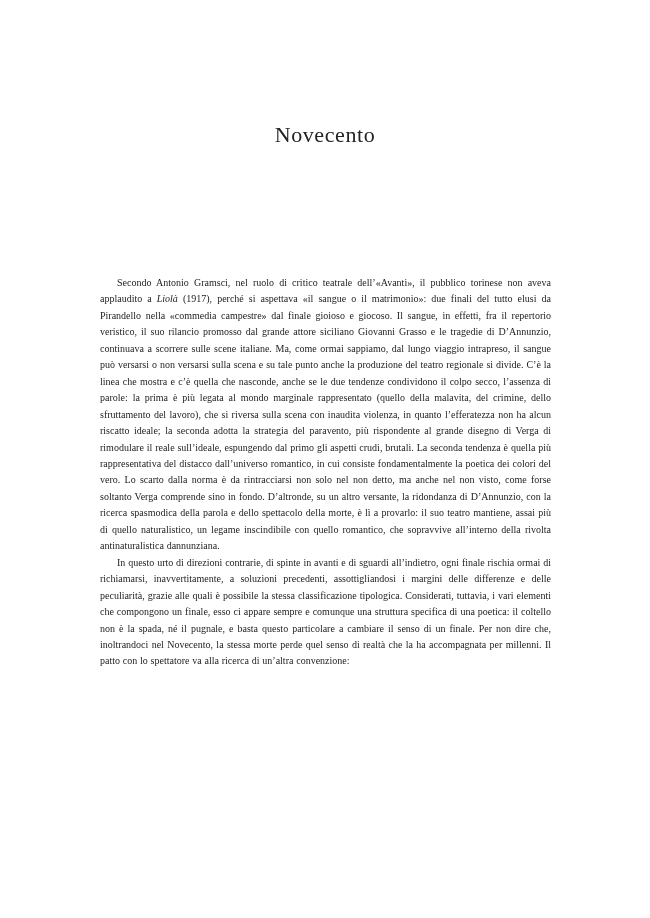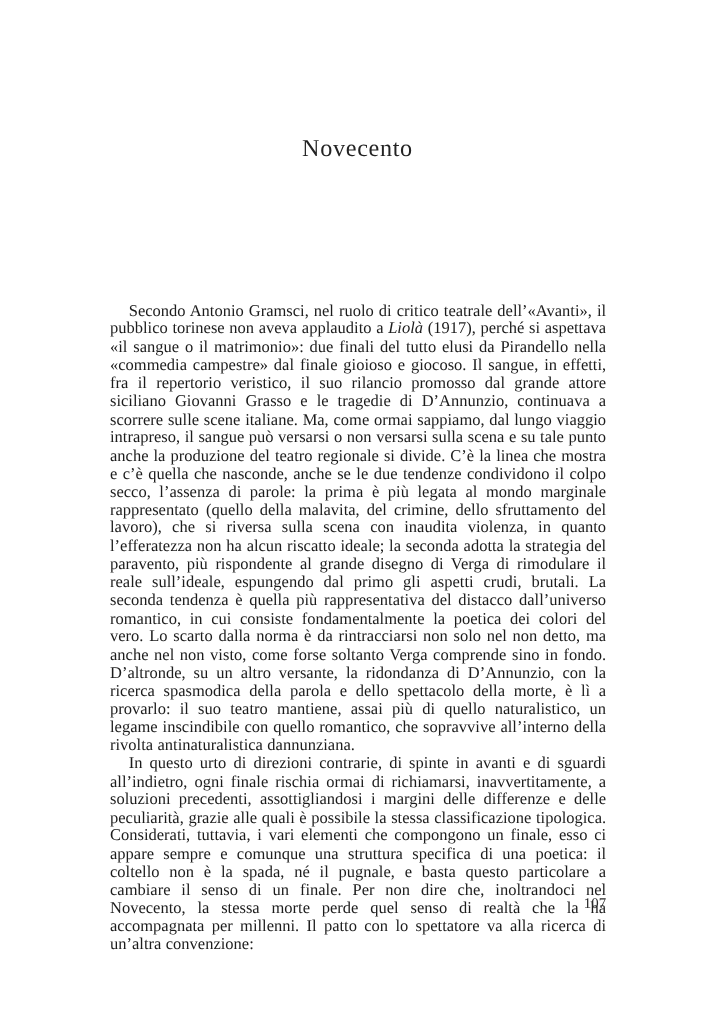--- a/index.html
+++ b/index.html
@@ -26,21 +26,21 @@
     font-size: 22px;
     font-weight: normal;
     letter-spacing: 0.6px;
     color: #232323;
   }
   .body-text {
     position: absolute;
     left: 100px;
     top: 275px;
     width: 451px;
-    font-size: 15px;
+    font-size: 10px;
     line-height: 16.45px;
     text-align: justify;
     color: #1c1c1c;
   }
   .body-text p {
     margin: 0;
     padding: 0;
     text-indent: 17px;
     word-spacing: 0.3px;
   }
@@ -61,14 +61,13 @@
 <body>
 
 <div class="page">
   <h1 class="chapter-title">Novecento</h1>
 
   <div class="body-text" id="body-text">
       <p><span>Secondo Antonio Gramsci, nel ruolo di critico teatrale dell’«Avanti», il pubblico torinese non aveva applaudito a </span><em>Liolà</em><span> (1917), perché si aspettava «il sangue o il matrimonio»: due finali del tutto elusi da Pirandello nella «commedia campestre» dal finale gioioso e giocoso. Il sangue, in effetti, fra il repertorio veristico, il suo rilancio promosso dal grande attore siciliano Giovanni Grasso e le tragedie di D’Annunzio, continuava a scorrere sulle scene italiane. Ma, come ormai sappiamo, dal lungo viaggio intrapreso, il sangue può versarsi o non versarsi sulla scena e su tale punto anche la produzione del teatro regionale si divide. C’è la linea che mostra e c’è quella che nasconde, anche se le due tendenze condividono il colpo secco, l’assenza di parole: la prima è più legata al mondo marginale rappresentato (quello della malavita, del crimine, dello sfruttamento del lavoro), che si riversa sulla scena con inaudita violenza, in quanto l’efferatezza non ha alcun riscatto ideale; la seconda adotta la strategia del paravento, più rispondente al grande disegno di Verga di rimodulare il reale sull’ideale, espungendo dal primo gli aspetti crudi, brutali. La seconda tendenza è quella più rappresentativa del distacco dall’universo romantico, in cui consiste fondamentalmente la poetica dei colori del vero. Lo scarto dalla norma è da rintracciarsi non solo nel non detto, ma anche nel non visto, come forse soltanto Verga comprende sino in fondo. D’altronde, su un altro versante, la ridondanza di D’Annunzio, con la ricerca spasmodica della parola e dello spettacolo della morte, è lì a provarlo: il suo teatro mantiene, assai più di quello naturalistico, un legame inscindibile con quello romantico, che sopravvive all’interno della rivolta antinaturalistica dannunziana.</span></p>
       <p><span>In questo urto di direzioni contrarie, di spinte in avanti e di sguardi all’indietro, ogni finale rischia ormai di richiamarsi, inavvertitamente, a soluzioni precedenti, assottigliandosi i margini delle differenze e delle peculiarità, grazie alle quali è possibile la stessa classificazione tipologica. Considerati, tuttavia, i vari elementi che compongono un finale, esso ci appare sempre e comunque una struttura specifica di una poetica: il coltello non è la spada, né il pugnale, e basta questo particolare a cambiare il senso di un finale. Per non dire che, inoltrandoci nel Novecento, la stessa morte perde quel senso di realtà che la ha accompagnata per millenni. Il patto con lo spettatore va alla ricerca di un’altra convenzione:</span></p>
     </div>
 
-  <div class="page-number">107</div>
 </div>
 
 </body></html>

